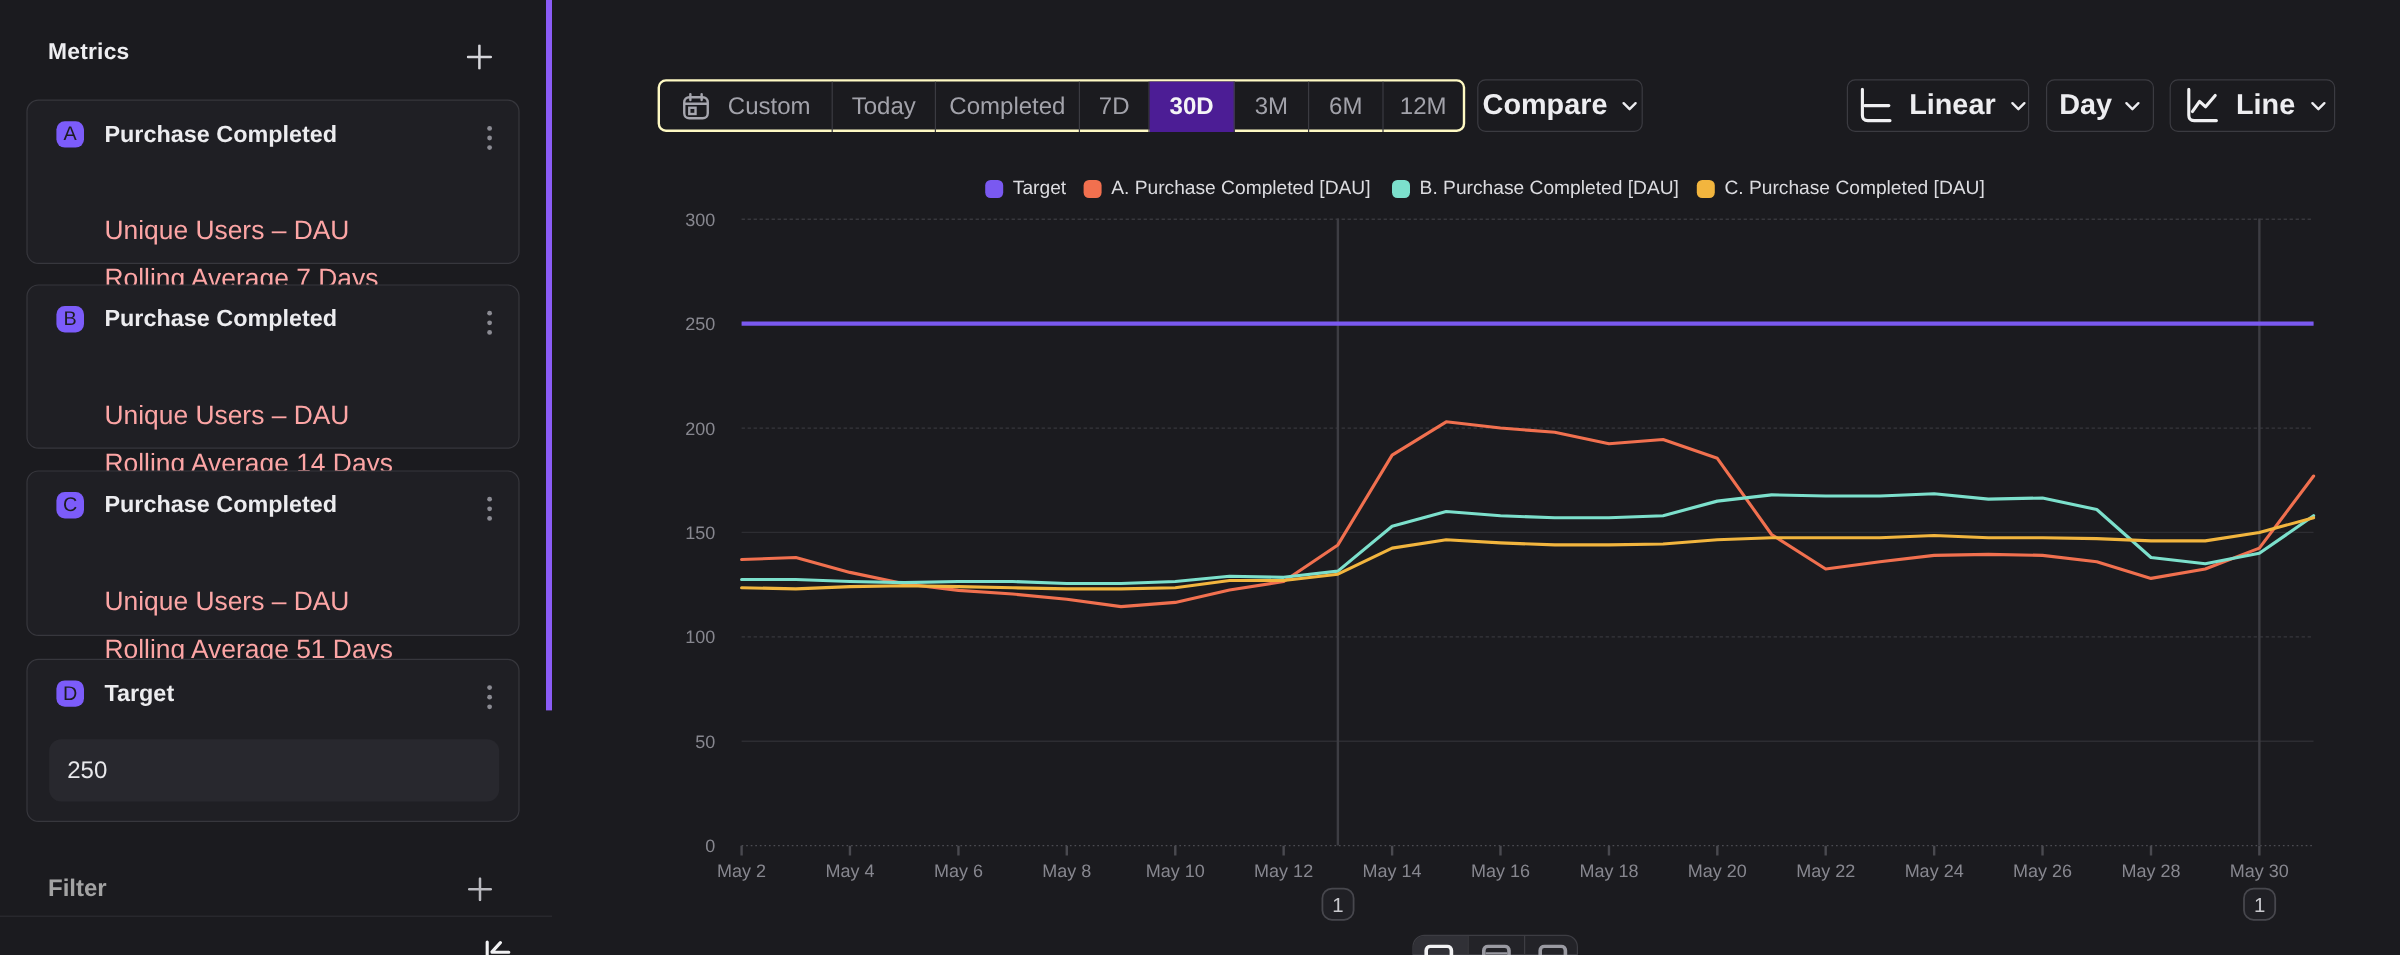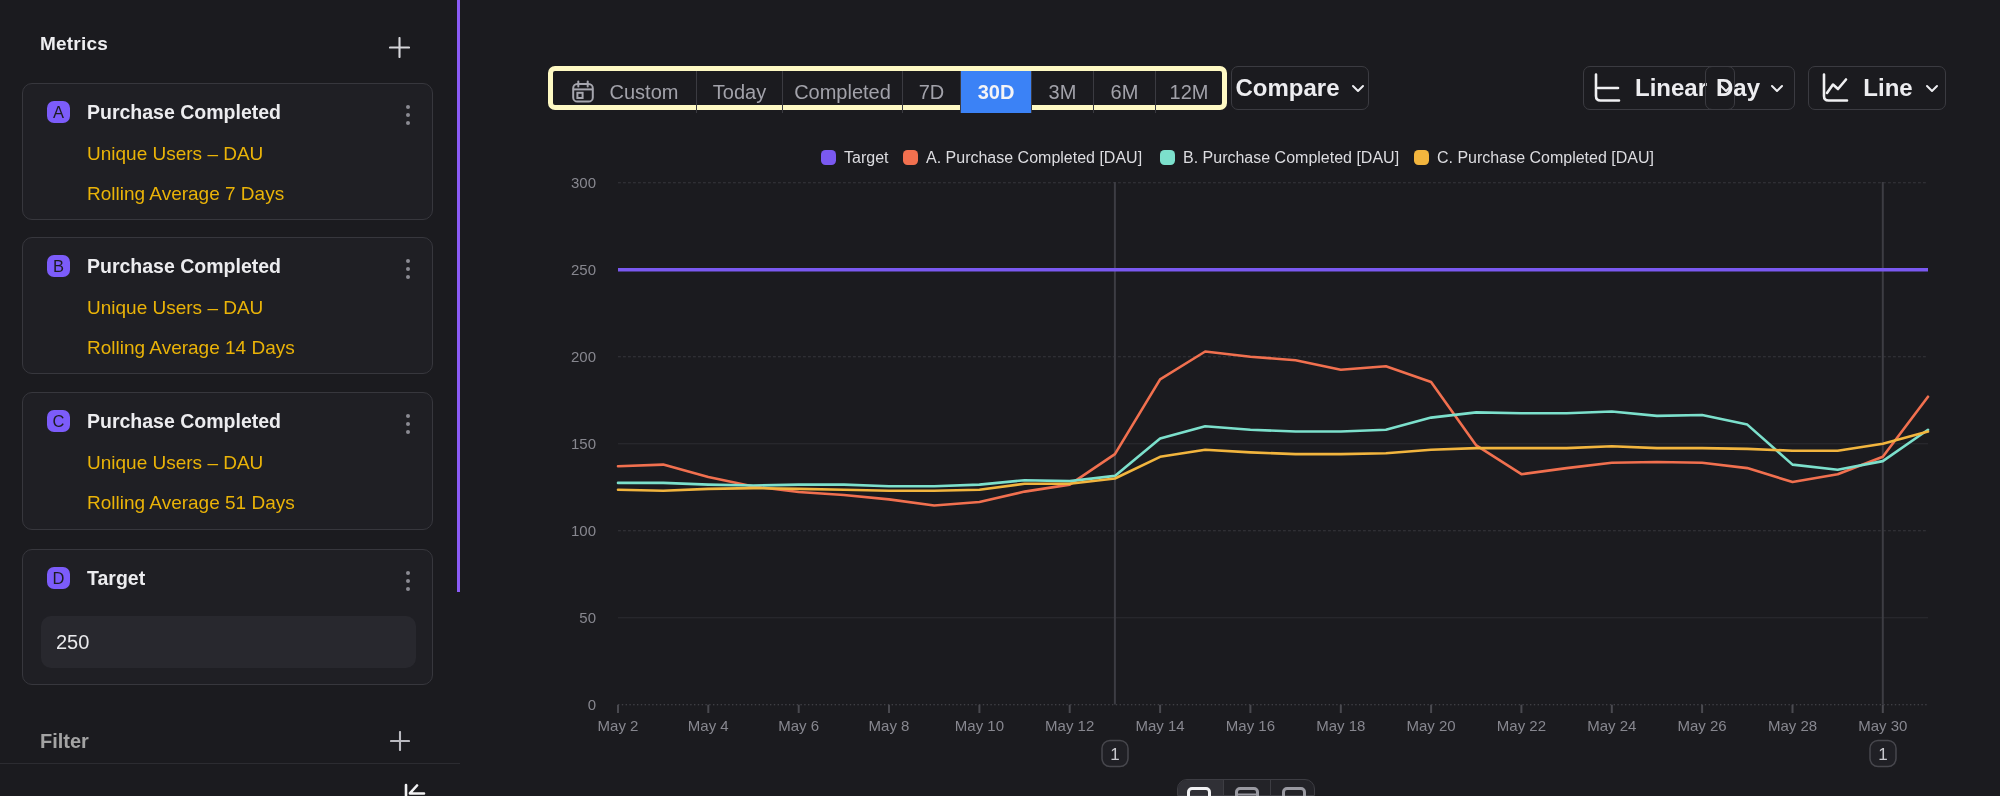--- a/index.html
+++ b/index.html
@@ -1,40 +1,40 @@
 <!DOCTYPE html>
 <html><head>
 <meta charset="utf-8">
 <style>
   * { margin:0; padding:0; box-sizing:border-box; }
   html,body { width:2000px; height:796px; overflow:hidden; }
   body { background:#1b1b1f; font-family:"Liberation Sans", sans-serif; position:relative; }
   .abs { position:absolute; }
 
   
-  #sidebar { position:absolute; left:0; top:0; width:460px; height:592px; border-right:3px solid #8b5cf6; }
+  #sidebar { position:absolute; left:0; top:0; width:460px; height:592px; border-right:5px solid #8b5cf6; }
   .sb-head { position:absolute; left:40px; top:33px; font-size:19px; font-weight:700; color:#eeeef1; letter-spacing:.2px; }
   .card { position:absolute; left:22px; width:411px; background:#1f1f24; border:1px solid #37373d; border-radius:10px; }
   .badge { position:absolute; left:24px; top:17px; width:23px; height:22px; background:#7c5cfa; border-radius:7px;
            color:#1c1c20; font-size:16.5px; font-weight:400; text-align:center; line-height:22px; }
   .ctitle { position:absolute; left:64px; top:17px; font-size:19.5px; font-weight:700; color:#ececef; line-height:22px; }
-  .csub { position:absolute; left:64px; font-size:19px; color:#eab308; }
+  .csub { position:absolute; left:64px; font-size:22px; color:#fca5a5;margin-top:36px; }
   .kebab { position:absolute; right:22px; top:21px; width:4px; }
   .kebab i { display:block; width:4px; height:4px; border-radius:50%; background:#8b8b93; margin-bottom:4px; }
   .cinput { position:absolute; left:18px; top:66px; width:375px; height:52px; background:#28282e; border-radius:10px;
             color:#e9e9ec; font-size:20px; line-height:52px; padding-left:15px; }
   .filter { position:absolute; left:40px; top:730px; font-size:20px; font-weight:700; color:#a3a3a3; }
   .sb-div { position:absolute; left:0; top:763px; width:460px; height:1px; background:#2c2c31; }
 
   
-  .seg { position:absolute; left:548px; top:66px; height:44px; border:5px solid #fef9c3; border-radius:7px; display:flex; }
+  .seg { position:absolute; left:548px; top:66px; height:44px; border:2px solid #fef9c3; border-radius:7px; display:flex; }
   .seg .it { height:42px; display:flex; align-items:center; justify-content:center; font-size:20px; color:#a2a2aa;
              border-right:1px solid #3b3b41; }
   .seg .it:last-child { border-right:none; }
-  .seg .sel { background:#3b82f6; color:#f4f4f6; font-weight:700; }
+  .seg .sel { background:#4c1d95; color:#f4f4f6; font-weight:700; }
   .btn { position:absolute; top:66px; height:44px; border:1px solid #3b3b41; border-radius:7px; display:flex;
          align-items:center; justify-content:center; font-size:24px; color:#ededf0; font-weight:700; }
 
   
   .legend { position:absolute; top:147px; height:21px; display:flex; align-items:center; font-size:16px; color:#dcdce0; }
   .sw { width:15px; height:15px; border-radius:4.5px; margin-right:8px; }
 </style>
 </head>
 <body>
 
@@ -119,21 +119,21 @@
   <div class="it" style="width:62px;">6M</div>
   <div class="it" style="width:66px;">12M</div>
 </div>
 
 <div class="btn" style="left:1231px; width:138px;">Compare
   <svg width="14" height="9" viewBox="0 0 14 9" style="margin-left:11px;">
       <path d="M2 2 L7 7 L12 2" stroke="#ededf0" stroke-width="2" fill="none" stroke-linecap="round" stroke-linejoin="round"></path>
     </svg>
 </div>
 
-<div class="btn" style="left:1539px; width:152px;margin-left:44px;">
+<div class="btn" style="left:1539px; width:152px;">
   <svg width="27" height="30" viewBox="0 0 27 30" style="margin:0 14px 0 9px;">
     <path d="M2 1.5 V23 Q2 27.5 6.5 27.5 H25" stroke="#f0f0f2" stroke-width="2.6" fill="none" stroke-linecap="round"></path>
     <line x1="4" y1="15" x2="24" y2="15" stroke="#f0f0f2" stroke-width="2.6" stroke-linecap="round"></line>
   </svg>
   Linear
   <svg width="14" height="9" viewBox="0 0 14 9" style="margin-left:12px;">
       <path d="M2 2 L7 7 L12 2" stroke="#ededf0" stroke-width="2" fill="none" stroke-linecap="round" stroke-linejoin="round"></path>
     </svg>
 </div>
 

